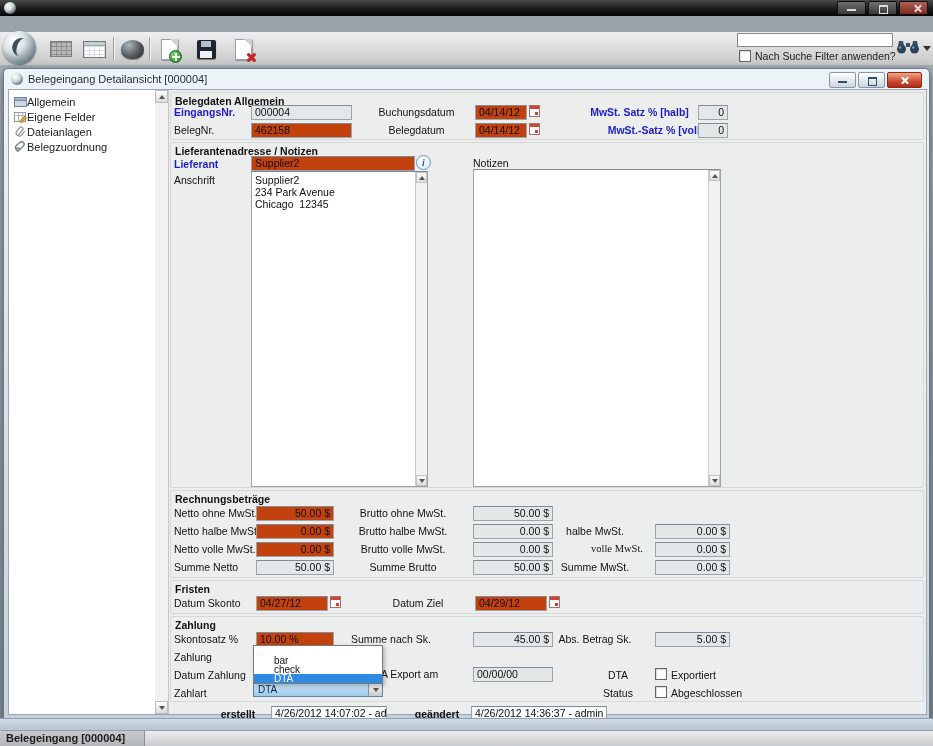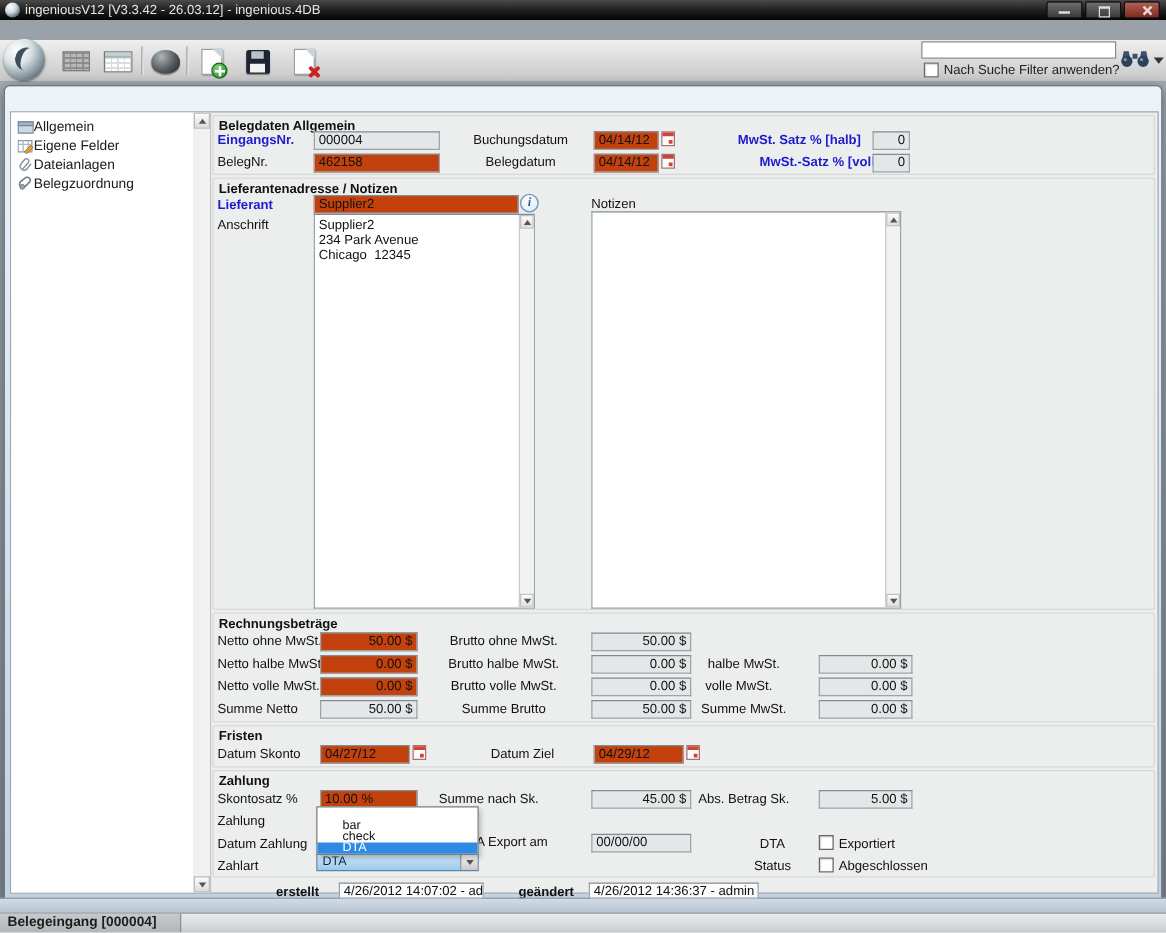--- a/index.html
+++ b/index.html
@@ -133,21 +133,20 @@
     border-right:1px solid #8a8e92;font-size:11px;font-weight:bold;color:#1c1c1c;line-height:15px;padding-left:6px;box-sizing:border-box;}
   svg{display:block;}
 </style>
 </head>
 <body>
 
 <div class="app">
 
   <div class="titlebar">
     <div class="appicon"></div>
-    <div class="ttl">ingeniousV12 [V3.3.42 - 26.03.12] - ingenious.4DB</div>
     <div class="winbtns">
       <div class="wbtn">
           <div class="g-min"></div>
         </div>
       <div class="wbtn">
           <div class="g-max"></div>
         </div>
       <div class="wbtn close">
           <div class="g-x"></div>
         </div>
@@ -192,20 +191,35 @@
       <circle cx="5.5" cy="11" r="4.5" fill="#2c4258"></circle>
       <circle cx="18.5" cy="11" r="4.5" fill="#2c4258"></circle>
       <circle cx="4.2" cy="9.6" r="1.3" fill="#7e98ae"></circle>
       <circle cx="17.2" cy="9.6" r="1.3" fill="#7e98ae"></circle>
     </svg>
   </div>
   <div class="tri-dn-sm"></div>
 
   <div class="mdi">
     <div class="iwin">
+      <div class="iwin-title">
+        <div class="oicn"></div>
+        <div class="txt">Belegeingang Detailansicht [000004]</div>
+        <div class="iwbtns">
+          <div class="iwbtn">
+              <div class="g-min"></div>
+            </div>
+          <div class="iwbtn">
+              <div class="g-max"></div>
+            </div>
+          <div class="iwbtn close">
+              <div class="g-x"></div>
+            </div>
+        </div>
+      </div>
 
       <div class="content">
 
         <div class="sidebar">
           <div class="sitem" style="top:4px;">
             <svg width="13" height="12">
               <rect x="0.5" y="1.5" width="12" height="9" fill="#cdd8e3" stroke="#7388a0"></rect>
               <rect x="0.5" y="1.5" width="12" height="3" fill="#9fb4c8" stroke="#7388a0"></rect>
             </svg>
             <span>Allgemein</span>
@@ -308,21 +322,21 @@
           <input class="fld num" style="left: 88px; top: 434px; width: 70px;" value="0.00 $">
           <div class="lbl r" style="left:170px;top:435px;width:130px;">Brutto halbe MwSt.</div>
           <div class="fld num" style="left:305px;top:434px;width:72px;">0.00 $</div>
           <div class="lbl r" style="left:372px;top:435px;width:110px;">halbe MwSt.</div>
           <div class="fld num" style="left:487px;top:434px;width:67px;">0.00 $</div>
 
           <div class="lbl" style="left:6px;top:453px;">Netto volle MwSt.</div>
           <input class="fld num" style="left: 88px; top: 452px; width: 70px;" value="0.00 $">
           <div class="lbl r" style="left:170px;top:453px;width:130px;">Brutto volle MwSt.</div>
           <div class="fld num" style="left:305px;top:452px;width:72px;">0.00 $</div>
-          <div class="lbl r" style="left:368px;top:453px;width:110px;">volle MwSt.</div>
+          <div class="lbl r" style="left:394px;top:453px;width:110px;font-family:Liberation Serif, serif;">volle MwSt.</div>
           <div class="fld num" style="left:487px;top:452px;width:67px;">0.00 $</div>
 
           <div class="lbl" style="left:6px;top:471px;">Summe Netto</div>
           <div class="fld num" style="left:88px;top:470px;width:70px;">50.00 $</div>
           <div class="lbl r" style="left:170px;top:471px;width:130px;">Summe Brutto</div>
           <div class="fld num" style="left:305px;top:470px;width:72px;">50.00 $</div>
           <div class="lbl r" style="left:372px;top:471px;width:110px;">Summe MwSt.</div>
           <div class="fld num" style="left:487px;top:470px;width:67px;">0.00 $</div>
 
           <div class="group" style="top:490px;height:34px;">

